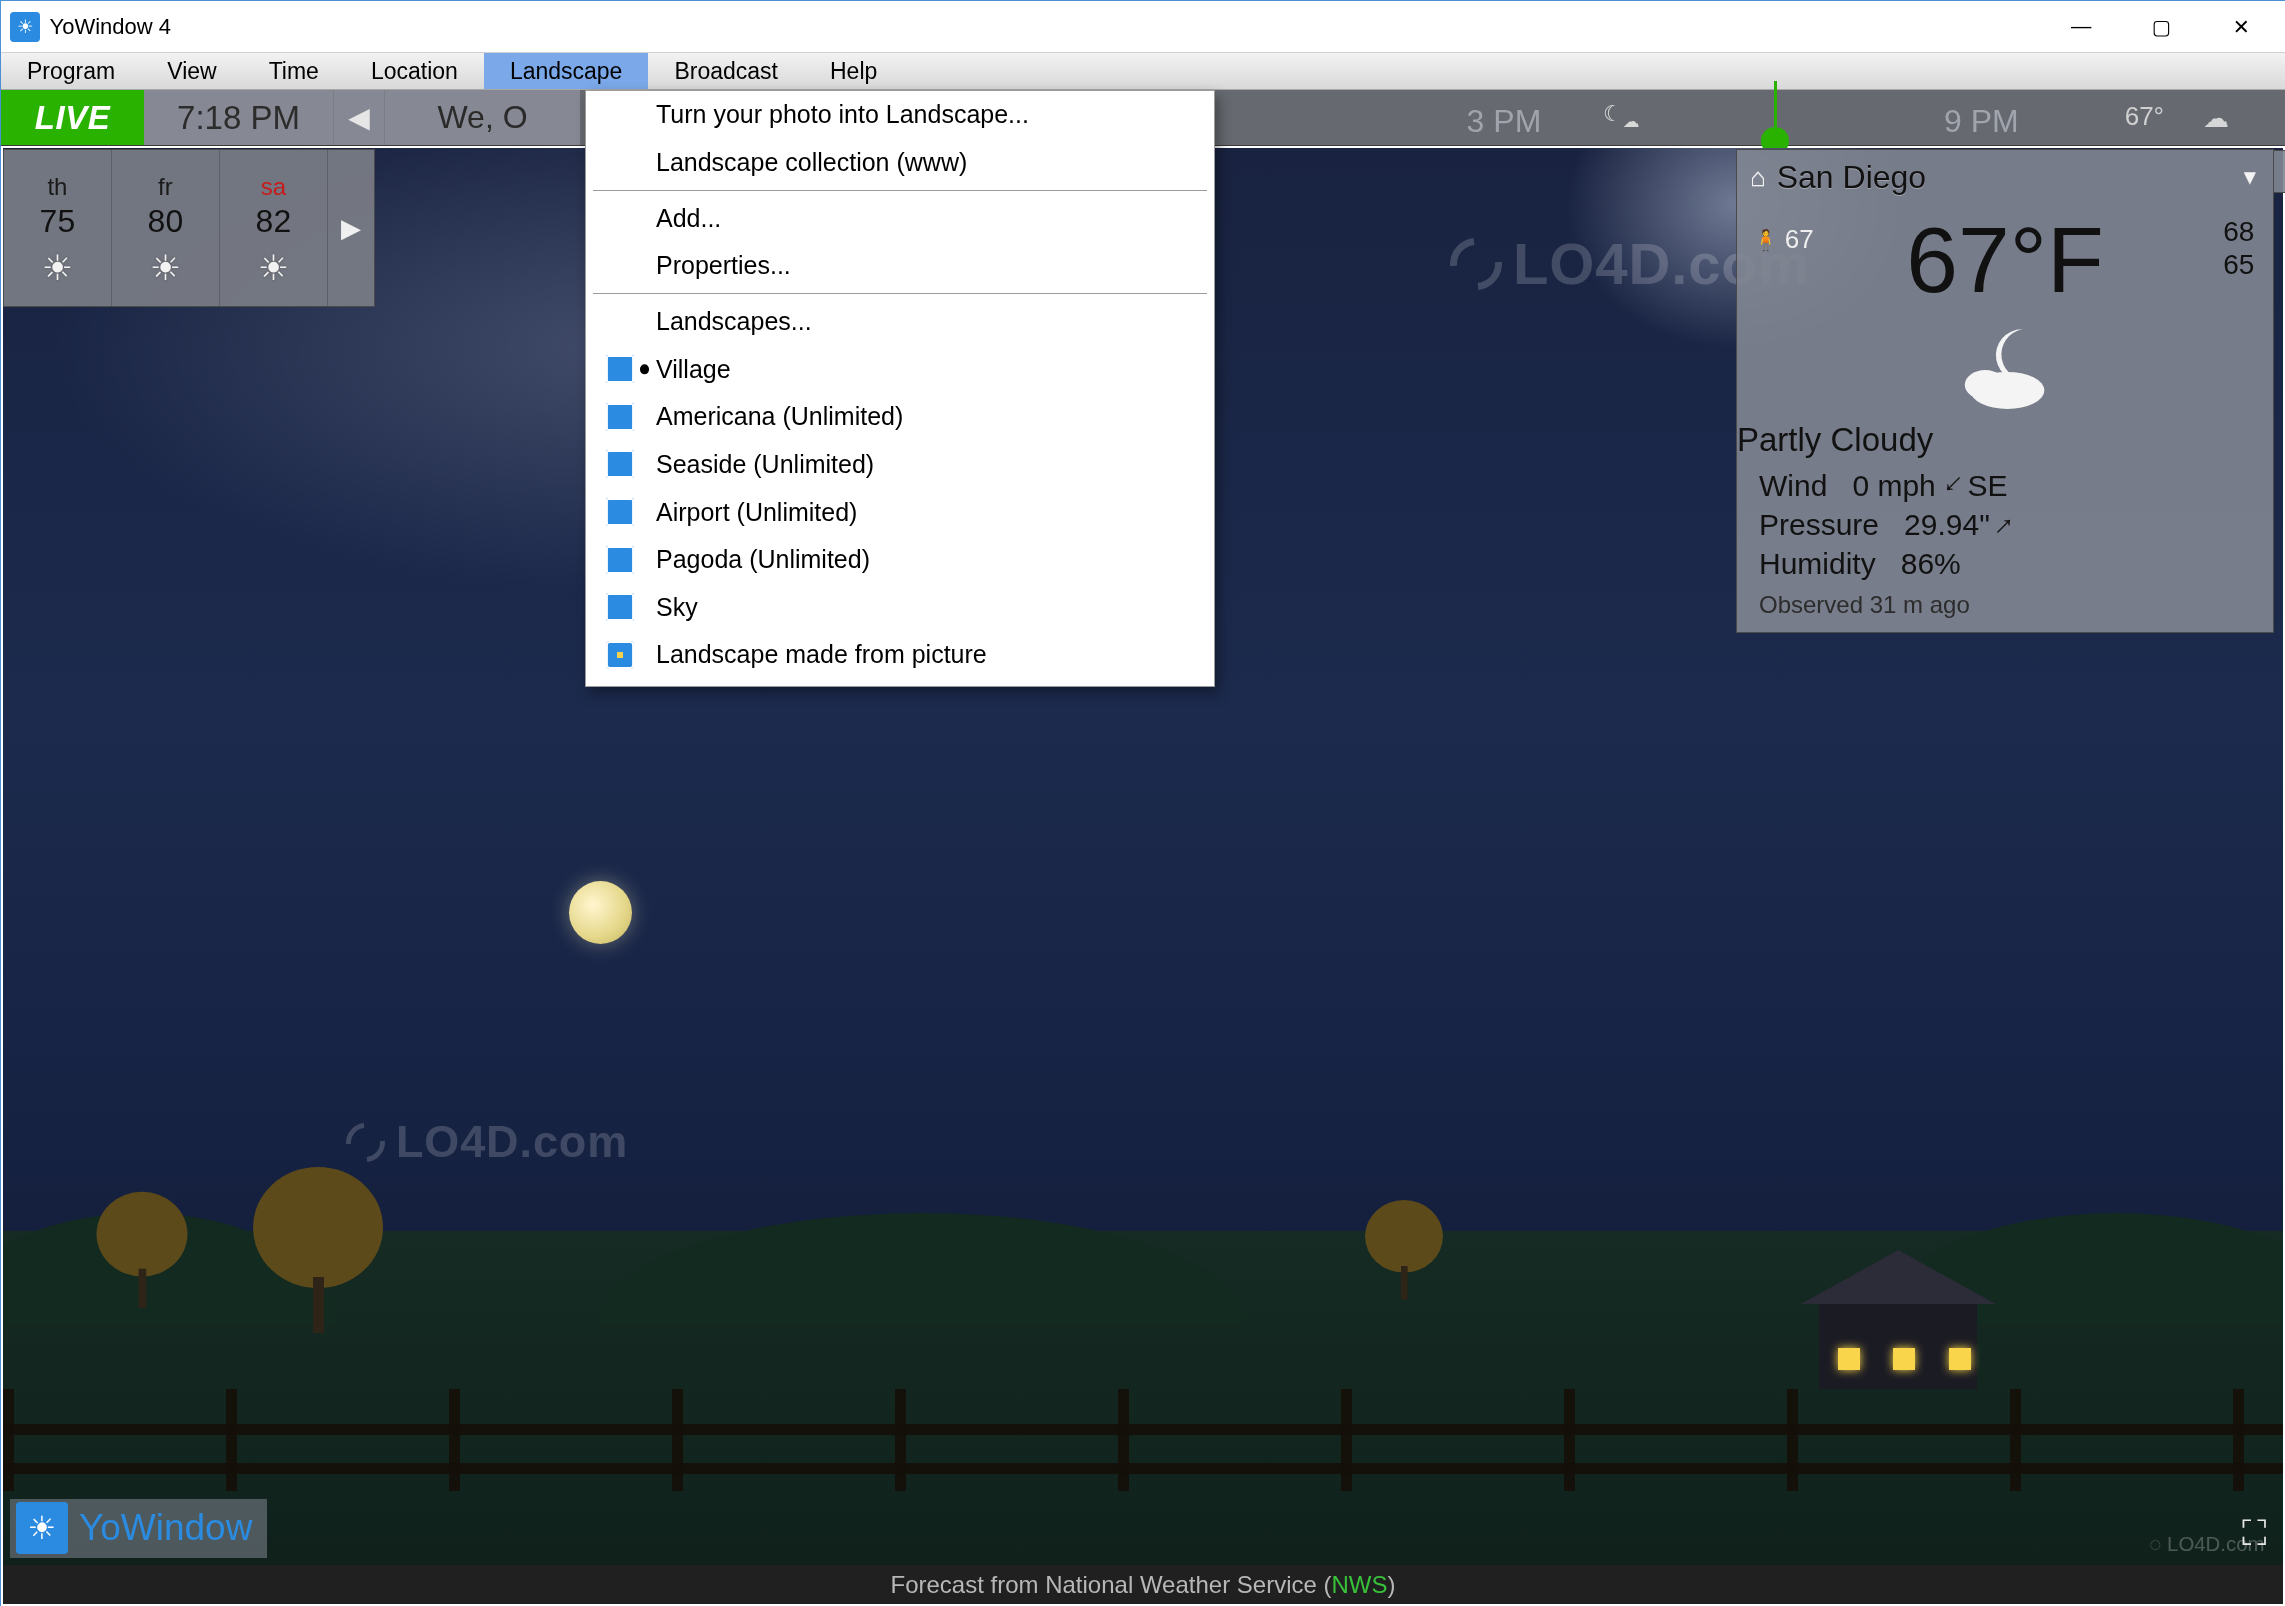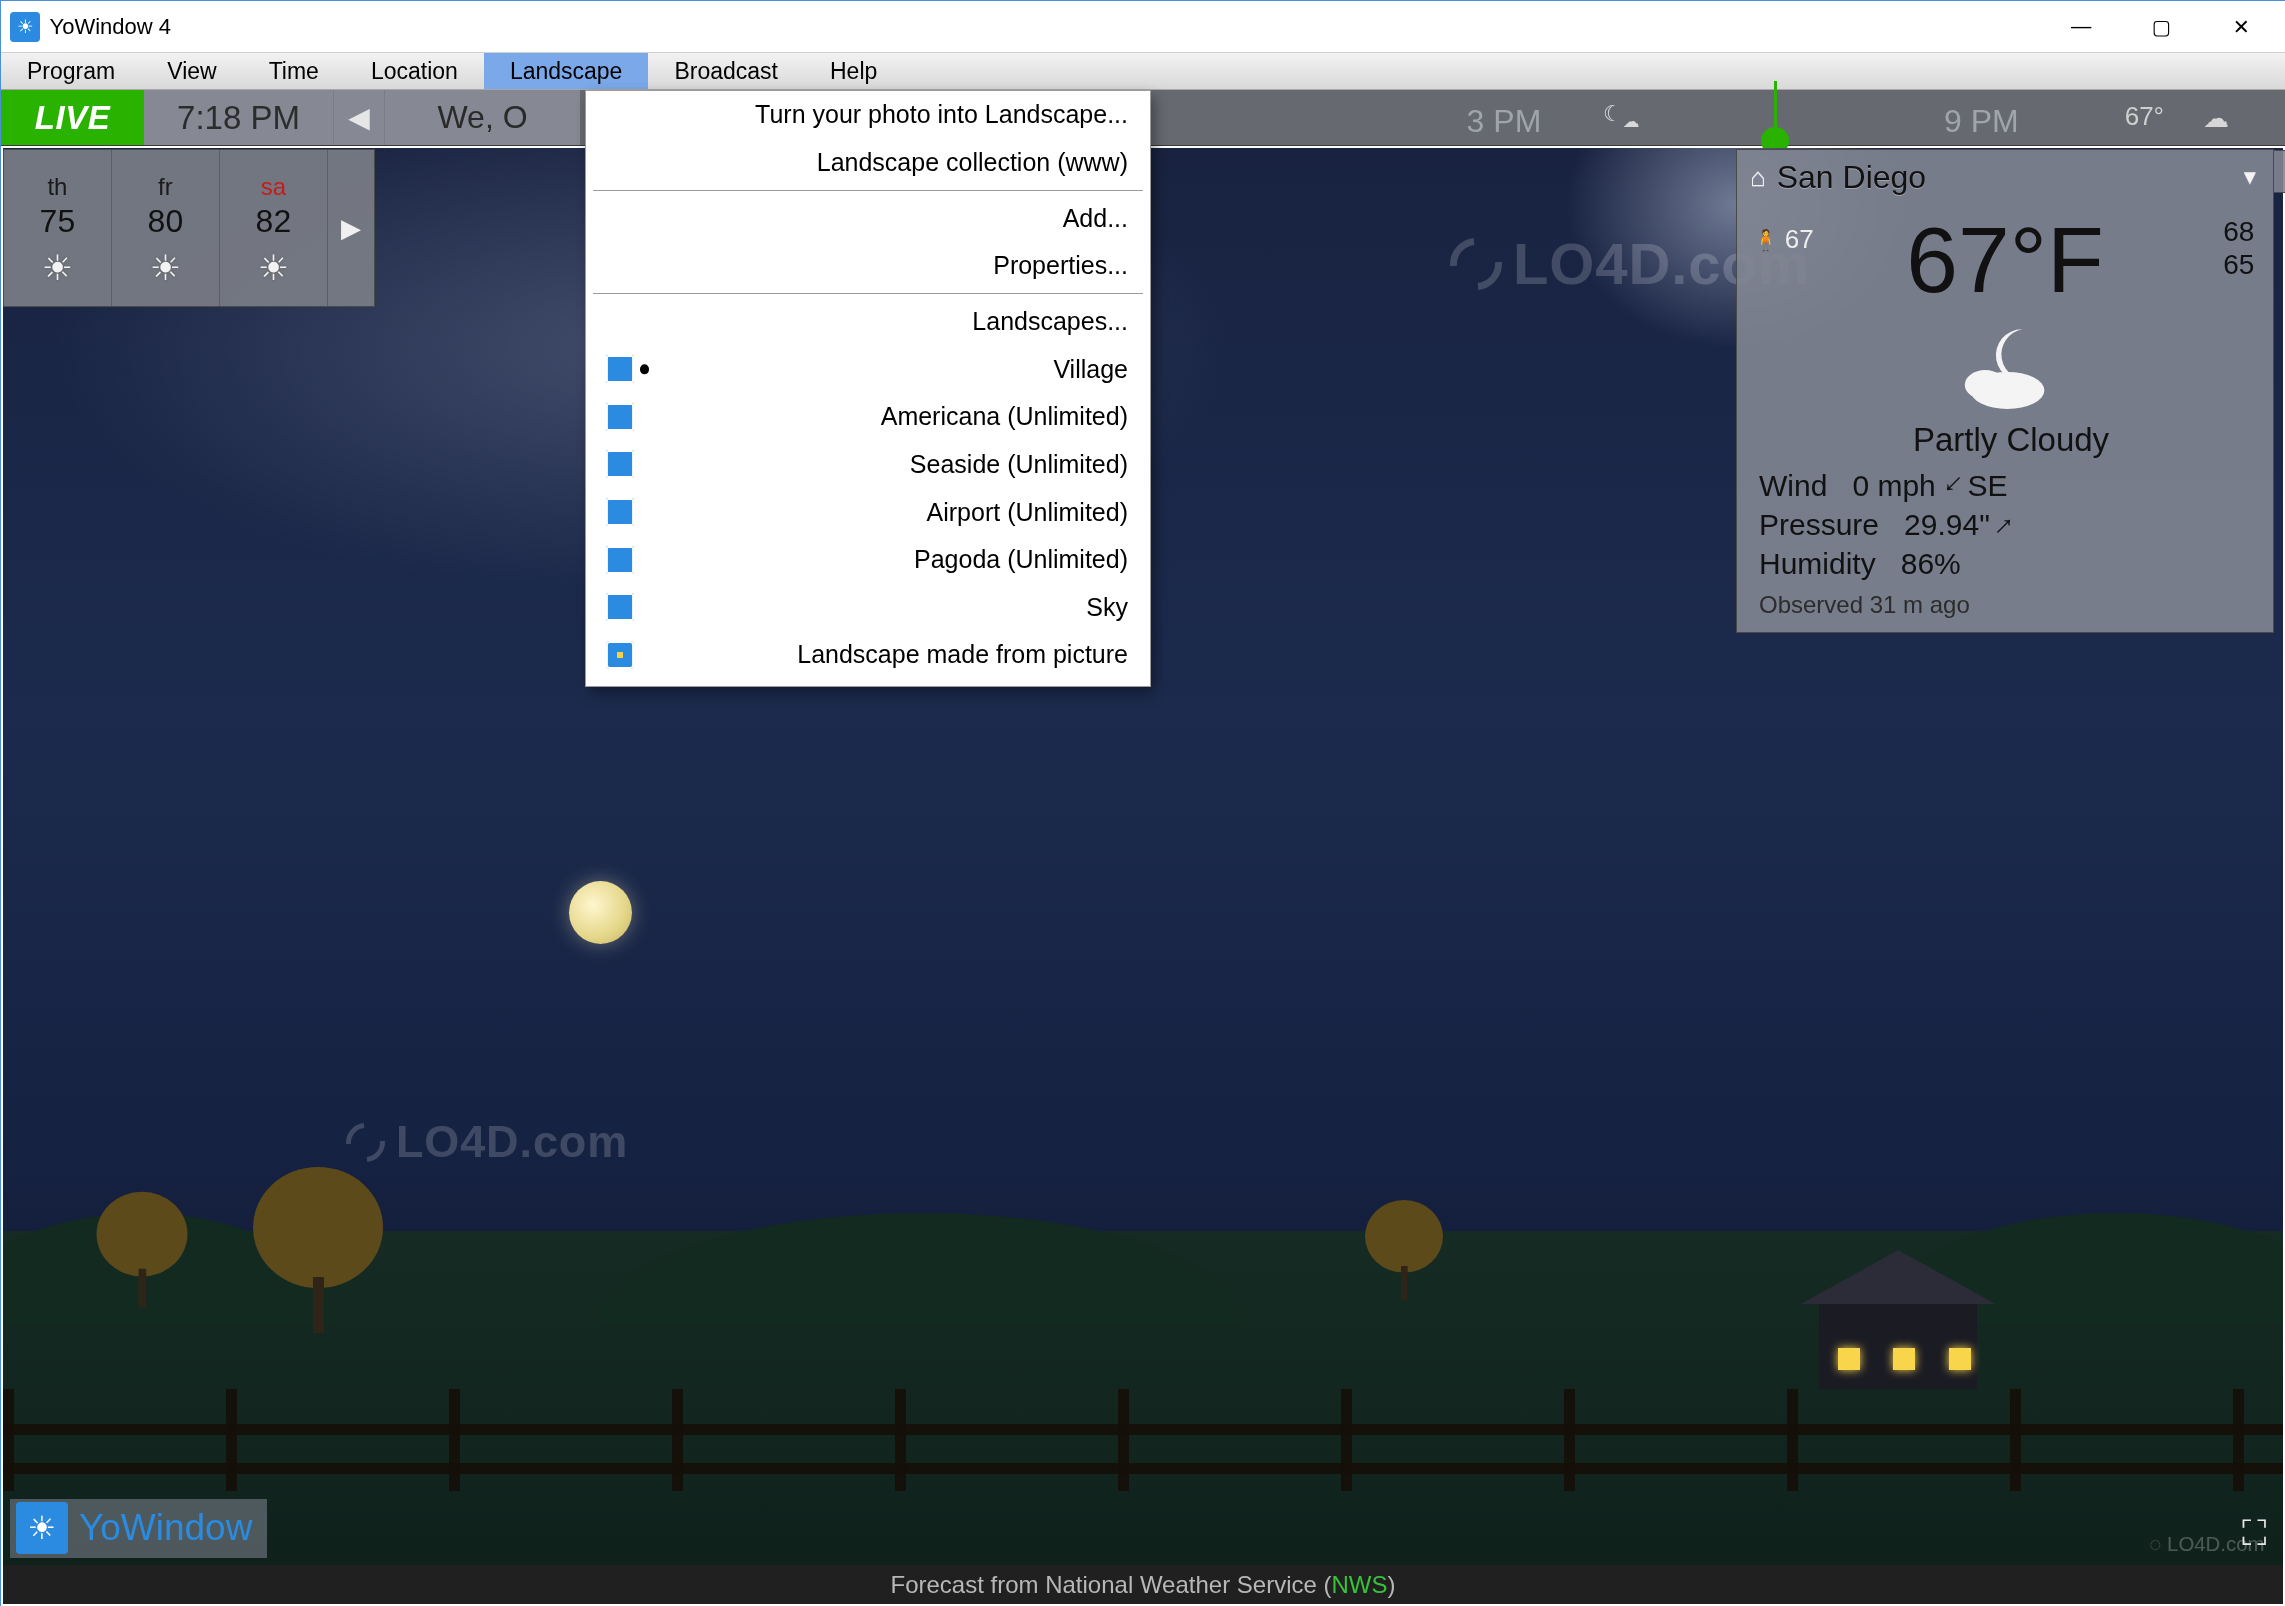--- a/index.html
+++ b/index.html
@@ -199,28 +199,27 @@
     border:7.4px solid rgba(255,255,255,0.18);
     border-top-color: transparent; border-bottom-color:transparent;
     transform: rotate(40deg);
   }
   .wm2 .wm-ring { width:39px; height:39px; border-width:5.6px;}
 
   
   .dropdown {
     position:absolute;
     left:584px; top:89px;
-    width:566px;
+    width:630px;
     background:#fff;
     border:0.9px solid #9b9b9b;
     box-shadow: 3.7px 5.6px 13px rgba(0,0,0,0.4);
     z-index:20;
     font-size:25px;
     padding-bottom:7.4px;
-    text-align:right;
   }
   .dd-item {
     padding: 9.3px 22px 9.3px 70px;
     color:#000;
     position:relative;
   }
   .dd-item.with-icon::before{
     content:""; position:absolute; left:20.4px; top:50%; transform:translateY(-50%);
     width:28px; height:28px; background:#2a8be0; border-radius:2.8px;
     box-shadow: inset 0 0 0 1.9px #fff, inset 0 0 0 11px #2a8be0;
@@ -267,21 +266,21 @@
     position:relative; margin-top:5.6px;
   }
   .feels { position:absolute; left:16.7px; top:16.7px; font-size:26px; color:#eee; display:flex; align-items:center; gap:5.6px;}
   .feels .person { font-size:20.4px;}
   .hi-lo { position:absolute; right:18.6px; top:7.4px; font-size:28px; color:#111; text-align:right; line-height:1.2;}
   .main-temp { font-size:93px; font-weight:400; color:#111; padding: 0 3.7px 0 3.7px;}
   .cond-icon {
     text-align:center; margin-top:3.7px;
   }
   .cond-icon svg { width:111px; height:93px;}
-  .cond-text { text-align:center; font-size:33px; margin-top:3.7px;padding-left:12px;}
+  .cond-text { text-align:left; font-size:33px; margin-top:3.7px;}
   .details { padding: 7.4px 0 0 22px; font-size:30px; line-height:1.3;}
   .observed { padding-left:22px; font-size:24px; color:#2c2c2c; margin-top:7.4px;}
   .arrow-se { display:inline-block; transform: rotate(-135deg); }
   .arrow-ne { display:inline-block; transform: rotate(45deg); }
 
   
   .statusbar {
     position:absolute; left:1.9px; right:1.9px; bottom:1.9px; height:39px;
     background:#202020;
     color:#b7b7b7; font-size:24px;

